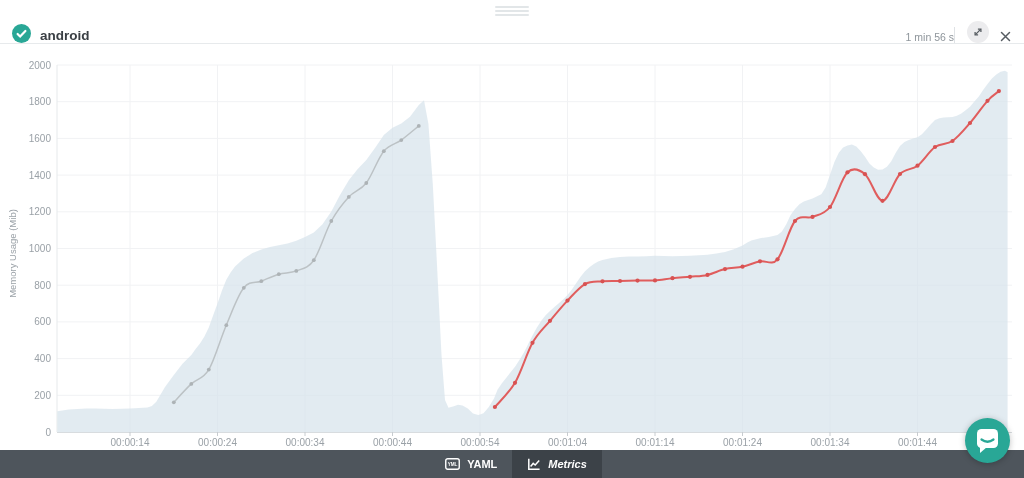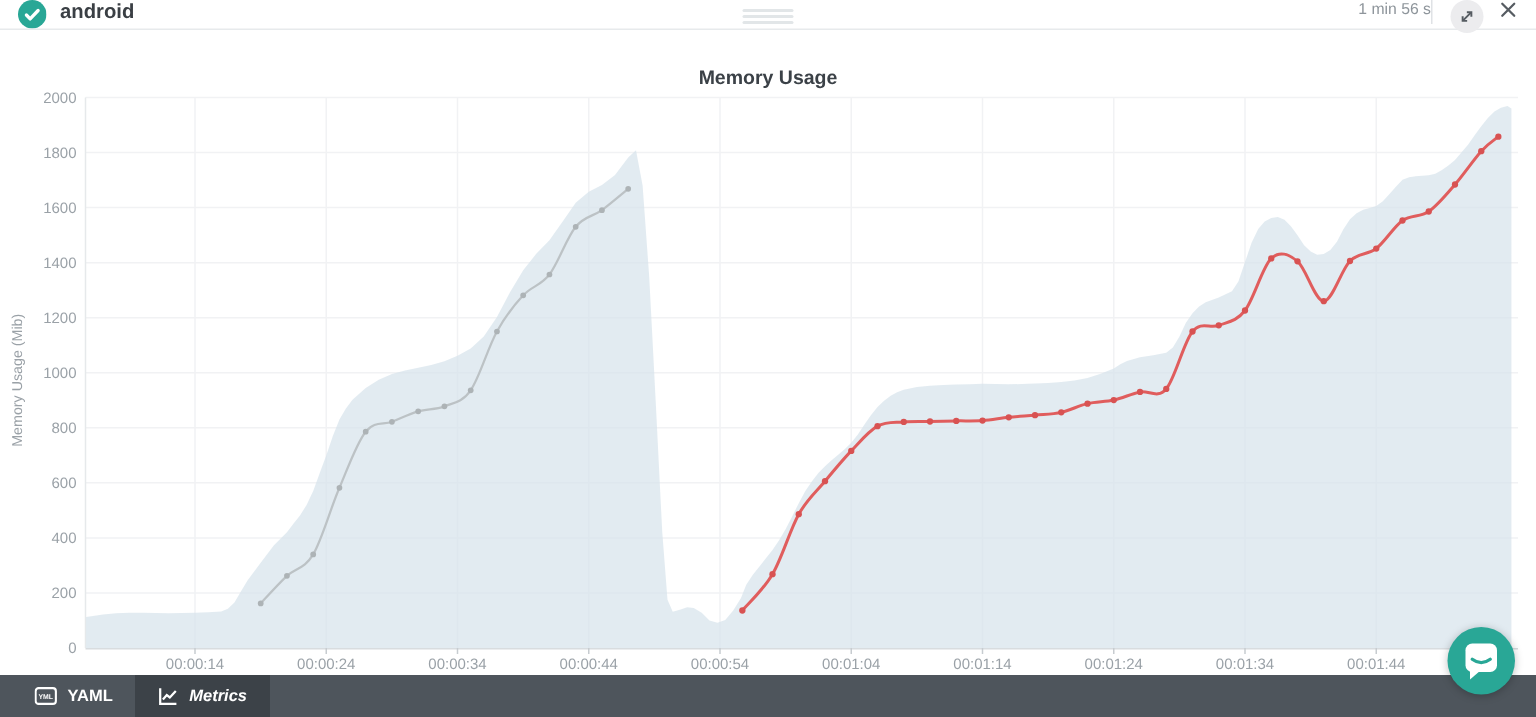--- a/index.html
+++ b/index.html
@@ -1,21 +1,21 @@
 <!DOCTYPE html>
 <html><head>
 <meta charset="utf-8">
 <style>
   html,body{margin:0;padding:0;background:#fff;}
   .app{position:relative;width:1024px;height:478px;background:#fff;overflow:hidden;
        font-family:"Liberation Sans",sans-serif;}
 
   
-  header{position:absolute;top:0;left:0;right:0;height:20px;background:#fff;
-         border-bottom:1px solid #e7eaec;display:flex;align-items:flex-start;
+  header{position:absolute;top:0;left:0;right:0;height:44px;background:#fff;
+         border-bottom:1px solid #e7eaec;display:flex;align-items:flex-end;
          padding:0 12px;box-sizing:border-box;z-index:30;}
   .status{display:flex;align-items:center;margin-right:9px;}
   .title{font-size:13.5px;font-weight:bold;color:#3a3f44;}
   .spacer{flex:1;}
   .duration{font-size:10.5px;color:#8e959b;}
   .vdiv{width:1px;height:16px;background:#dfe2e5;margin-right:12px;}
   .iconbtn{border:0;background:transparent;padding:0;margin:0;cursor:pointer;
            display:flex;align-items:center;justify-content:center;}
   .iconbtn.expand{width:22px;height:22px;border-radius:50%;background:#ececee;margin-right:10px;}
   .drag-handle{position:absolute;top:3px;left:50%;transform:translateX(-50%);
@@ -25,21 +25,21 @@
   
   .chart-title{position:absolute;top:44px;left:0;width:1024px;text-align:center;
                font-size:13px;font-weight:bold;color:#3b4147;z-index:10;}
   .ylabel{position:absolute;top:248px;left:-58px;width:140px;text-align:center;
           transform:rotate(-90deg);font-size:9.5px;color:#9aa1a7;z-index:10;}
   #chart-svg{position:absolute;top:0;left:0;z-index:5;}
   #chart-svg text{font-family:"Liberation Sans",sans-serif;font-size:10px;fill:#9aa1a7;}
 
   
   .tabbar{position:absolute;left:0;right:0;bottom:0;height:28px;background:#4e555c;
-          display:flex;align-items:stretch;padding-left:8px;z-index:20;}
+          display:flex;align-items:stretch;padding-left:8px;z-index:20;justify-content:center;}
   .tab{display:flex;align-items:center;gap:7px;padding:0 15px;cursor:pointer;
        color:#fff;font-size:11px;font-weight:bold;}
   .tab.active{background:#3c4248;font-style:italic;}
   .ticon{display:flex;align-items:center;}
 
   
   .chat{position:absolute;left:965px;top:418px;width:45px;height:45px;border:0;padding:0;
         border-radius:50%;background:#29a796;z-index:40;cursor:pointer;
         box-shadow:0 1px 6px rgba(0,0,0,.25);display:flex;align-items:center;justify-content:center;}
 </style>
@@ -76,21 +76,20 @@
     </button>
     <button class="iconbtn">
       <span style="display:flex;">
         <svg width="13" height="13" viewBox="0 0 13 13">
           <path d="M2.5 2.5 L10.5 10.5 M10.5 2.5 L2.5 10.5" stroke="#565c62" stroke-width="1.5" stroke-linecap="round"></path>
         </svg>
       </span>
     </button>
   </header>
 
-  <div class="chart-title">Memory Usage</div>
   <div class="ylabel">Memory Usage (Mib)</div>
 
   <svg id="chart-svg" width="1024" height="450" viewBox="0 0 1024 450">
       <line x1="130" y1="65" x2="130" y2="432" stroke="#f1f2f4" stroke-width="1"></line>
       <line x1="217.5" y1="65" x2="217.5" y2="432" stroke="#f1f2f4" stroke-width="1"></line>
       <line x1="305" y1="65" x2="305" y2="432" stroke="#f1f2f4" stroke-width="1"></line>
       <line x1="392.5" y1="65" x2="392.5" y2="432" stroke="#f1f2f4" stroke-width="1"></line>
       <line x1="480" y1="65" x2="480" y2="432" stroke="#f1f2f4" stroke-width="1"></line>
       <line x1="567.5" y1="65" x2="567.5" y2="432" stroke="#f1f2f4" stroke-width="1"></line>
       <line x1="655" y1="65" x2="655" y2="432" stroke="#f1f2f4" stroke-width="1"></line>

